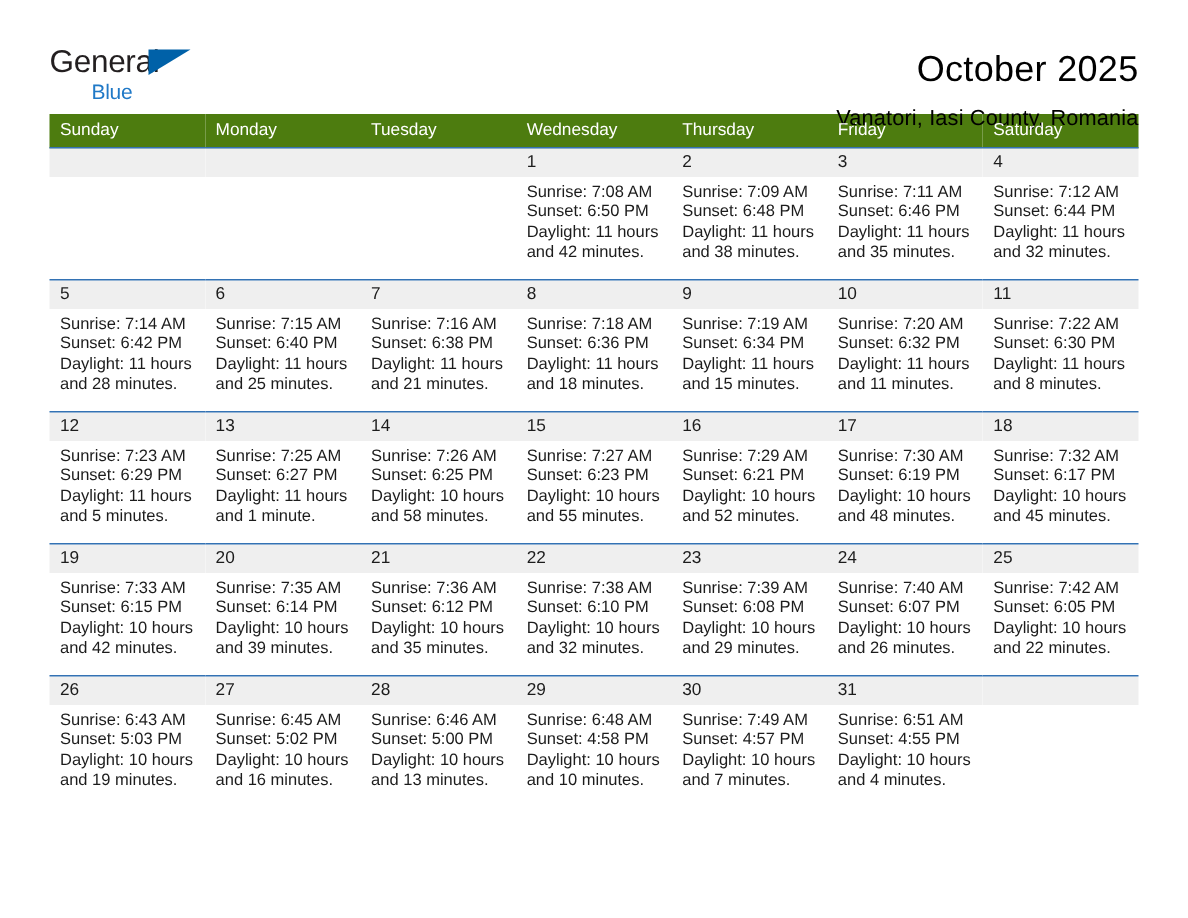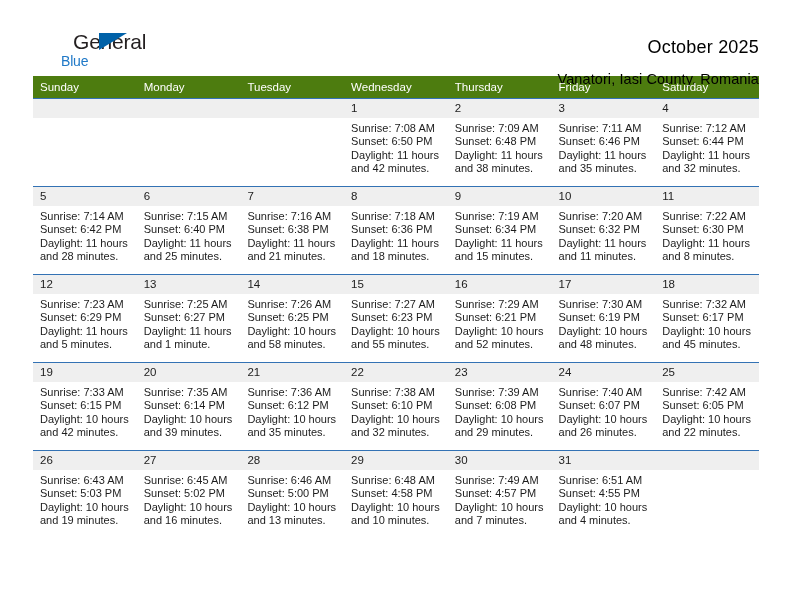--- a/index.html
+++ b/index.html
@@ -38,21 +38,20 @@
     flex: 0 0 auto;
   }
   .logo-general {
     position: absolute;
     left: 0;
     top: 0;
     font-size: 21px;
     letter-spacing: -0.2px;
     color: #231f20;
     line-height: 24px;
-    margin-left: 40px;
   }
   .logo-blue {
     position: absolute;
     left: 28px;
     top: 19px;
     font-size: 14px;
     letter-spacing: -0.2px;
     color: #2079c7;
     line-height: 24px;
   }
@@ -64,21 +63,21 @@
     height: 0;
     border-left: 28px solid #0061a8;
     border-bottom: 17px solid transparent;
   }
   .titles {
     text-align: right;
     flex: 0 0 auto;
     padding-top: 2px;
   }
   .month-title {
-    font-size: 18px;
+    font-size: 24px;
     font-weight: normal;
     color: #000000;
     line-height: 30px;
     letter-spacing: 0.2px;
   }
   .location {
     font-size: 14.5px;
     color: #000000;
     line-height: 20px;
     margin-top: 7px;

